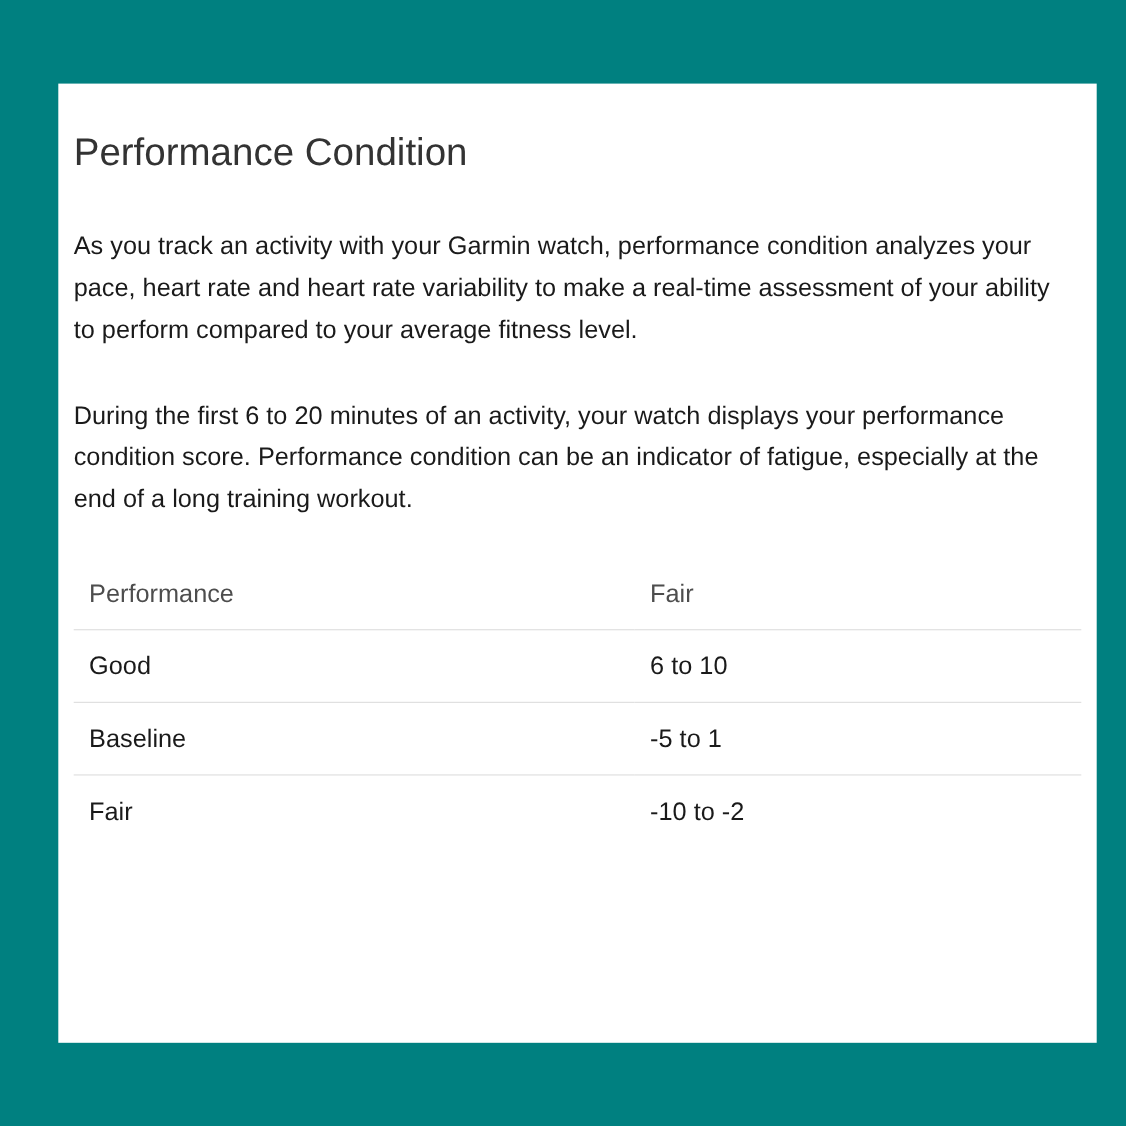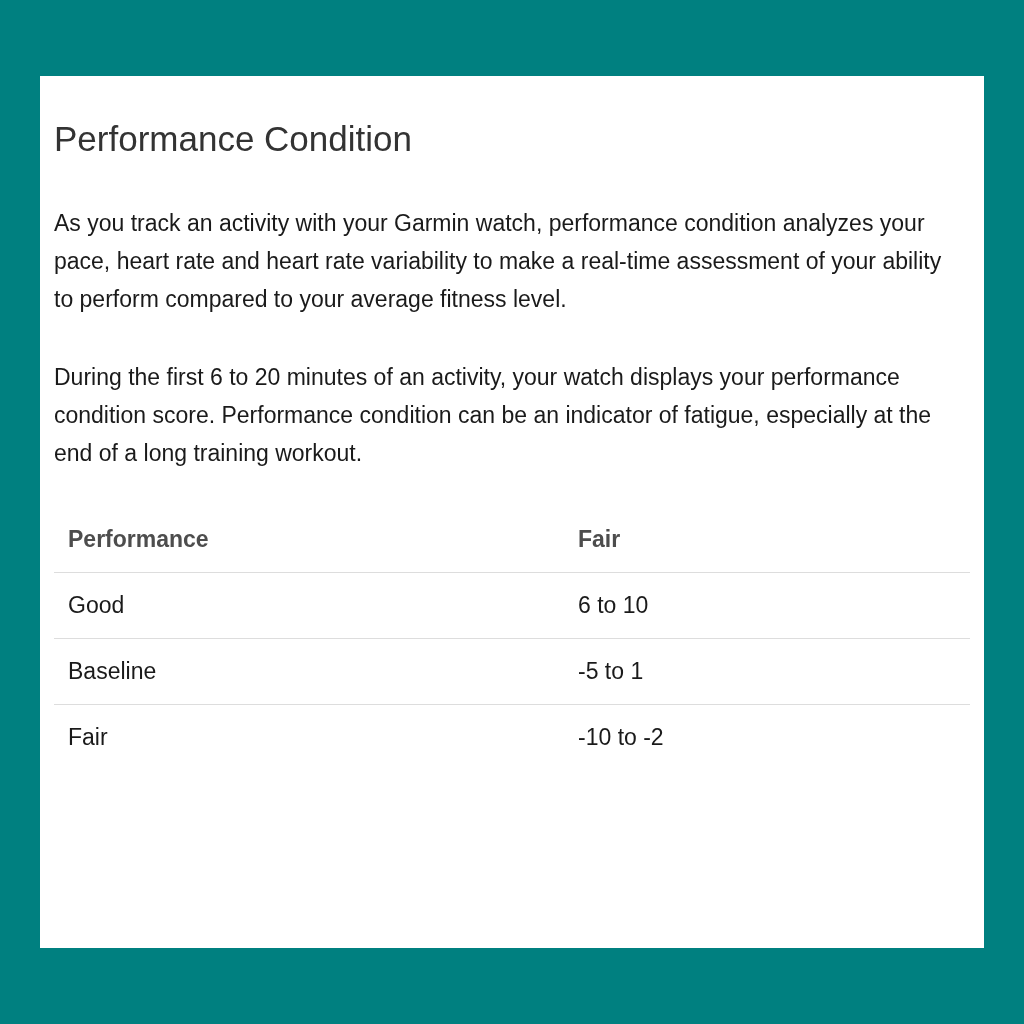--- a/index.html
+++ b/index.html
@@ -17,21 +17,21 @@
     width: 1024px;
     height: 1024px;
     overflow: hidden;
   }
   body {
     background: var(--page_bg);
     font-family: "Liberation Sans", "DejaVu Sans", sans-serif;
   }
   .card {
     position: absolute;
-    left: 40px;
+    left: 53px;
     top: 76px;
     width: 944px;
     height: 872px;
     background: var(--card_bg);
     padding: 42px 14px 0 14px;
   }
   h1.title {
     margin: 0 0 45px 0;
     font-size: 35px;
     line-height: 41px;
@@ -56,21 +56,21 @@
   .score-table th,
   .score-table td {
     text-align: left;
     vertical-align: middle;
     padding: 18px 14px;
     font-size: 23px;
     line-height: 29px;
     border-bottom: 1px solid var(--divider_color);
   }
   .score-table th {
-    font-weight: 700;
+    font-weight: 400;
     color: var(--table_header_color);
   }
   .score-table th.col-performance {
     width: 510px;
   }
   .score-table td {
     color: var(--body_color);
   }
   .score-table tbody tr:last-child td {
     border-bottom: none;

